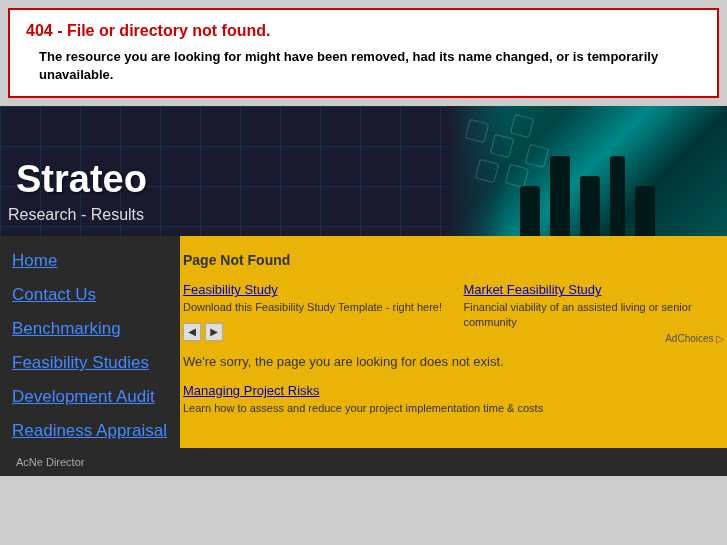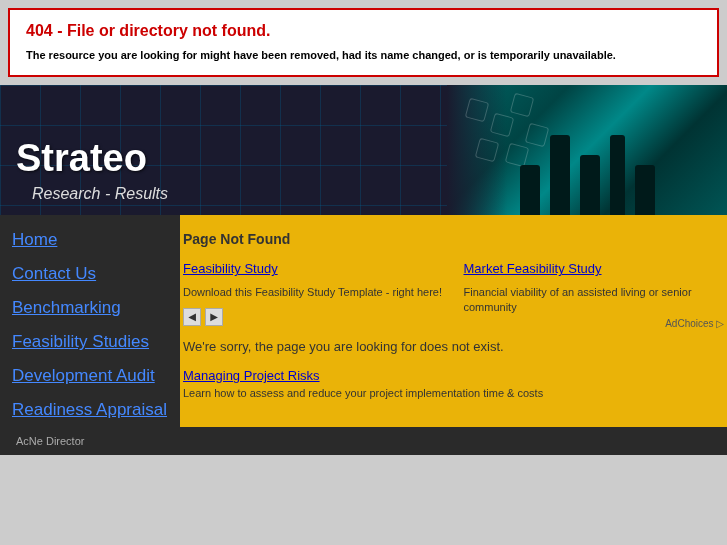--- a/index.html
+++ b/index.html
@@ -13,23 +13,24 @@
       padding: 12px 16px;
     }
     .error-title {
       color: #cc0000;
       font-size: 16px;
       font-weight: bold;
       margin-bottom: 8px;
     }
     .error-desc {
       color: #000;
-      font-size: 11px;
+      font-size: 13px;
       font-weight: bold;
       line-height: 1.4;
+      margin-left: 13px;
     }
 
     
     .banner {
       background: #1a1a2e;
       position: relative;
       height: 130px;
       overflow: hidden;
     }
     .banner-grid {
@@ -46,24 +47,23 @@
       left: 16px;
       color: #fff;
       font-size: 38px;
       font-weight: bold;
       font-family: Liberation Sans, sans-serif;
       text-shadow: 1px 1px 3px rgba(0,0,0,0.7);
     }
     .banner-subtitle {
       position: absolute;
       bottom: 12px;
-      left: 32px;
+      left: 8px;
       color: #ddd;
       font-size: 16px;
-      font-style: italic;
     }
     .banner-image {
       position: absolute;
       right: 0;
       top: 0;
       width: 280px;
       height: 130px;
       background: linear-gradient(135deg, #006666 0%, #004444 30%, #008888 50%, #003333 70%, #005555 100%);
       overflow: hidden;
     }
@@ -155,21 +155,21 @@
     }
     .ad-col {
       flex: 1;
     }
     .ad-link {
       color: #0000cc;
       font-size: 13px;
       text-decoration: underline;
       cursor: pointer;
       display: block;
-      margin-bottom: 9px;
+      margin-bottom: 3px;
     }
     .ad-desc {
       font-size: 11px;
       color: #333;
       line-height: 1.3;
     }
     .ad-nav {
       display: flex;
       gap: 4px;
       margin-top: 8px;

